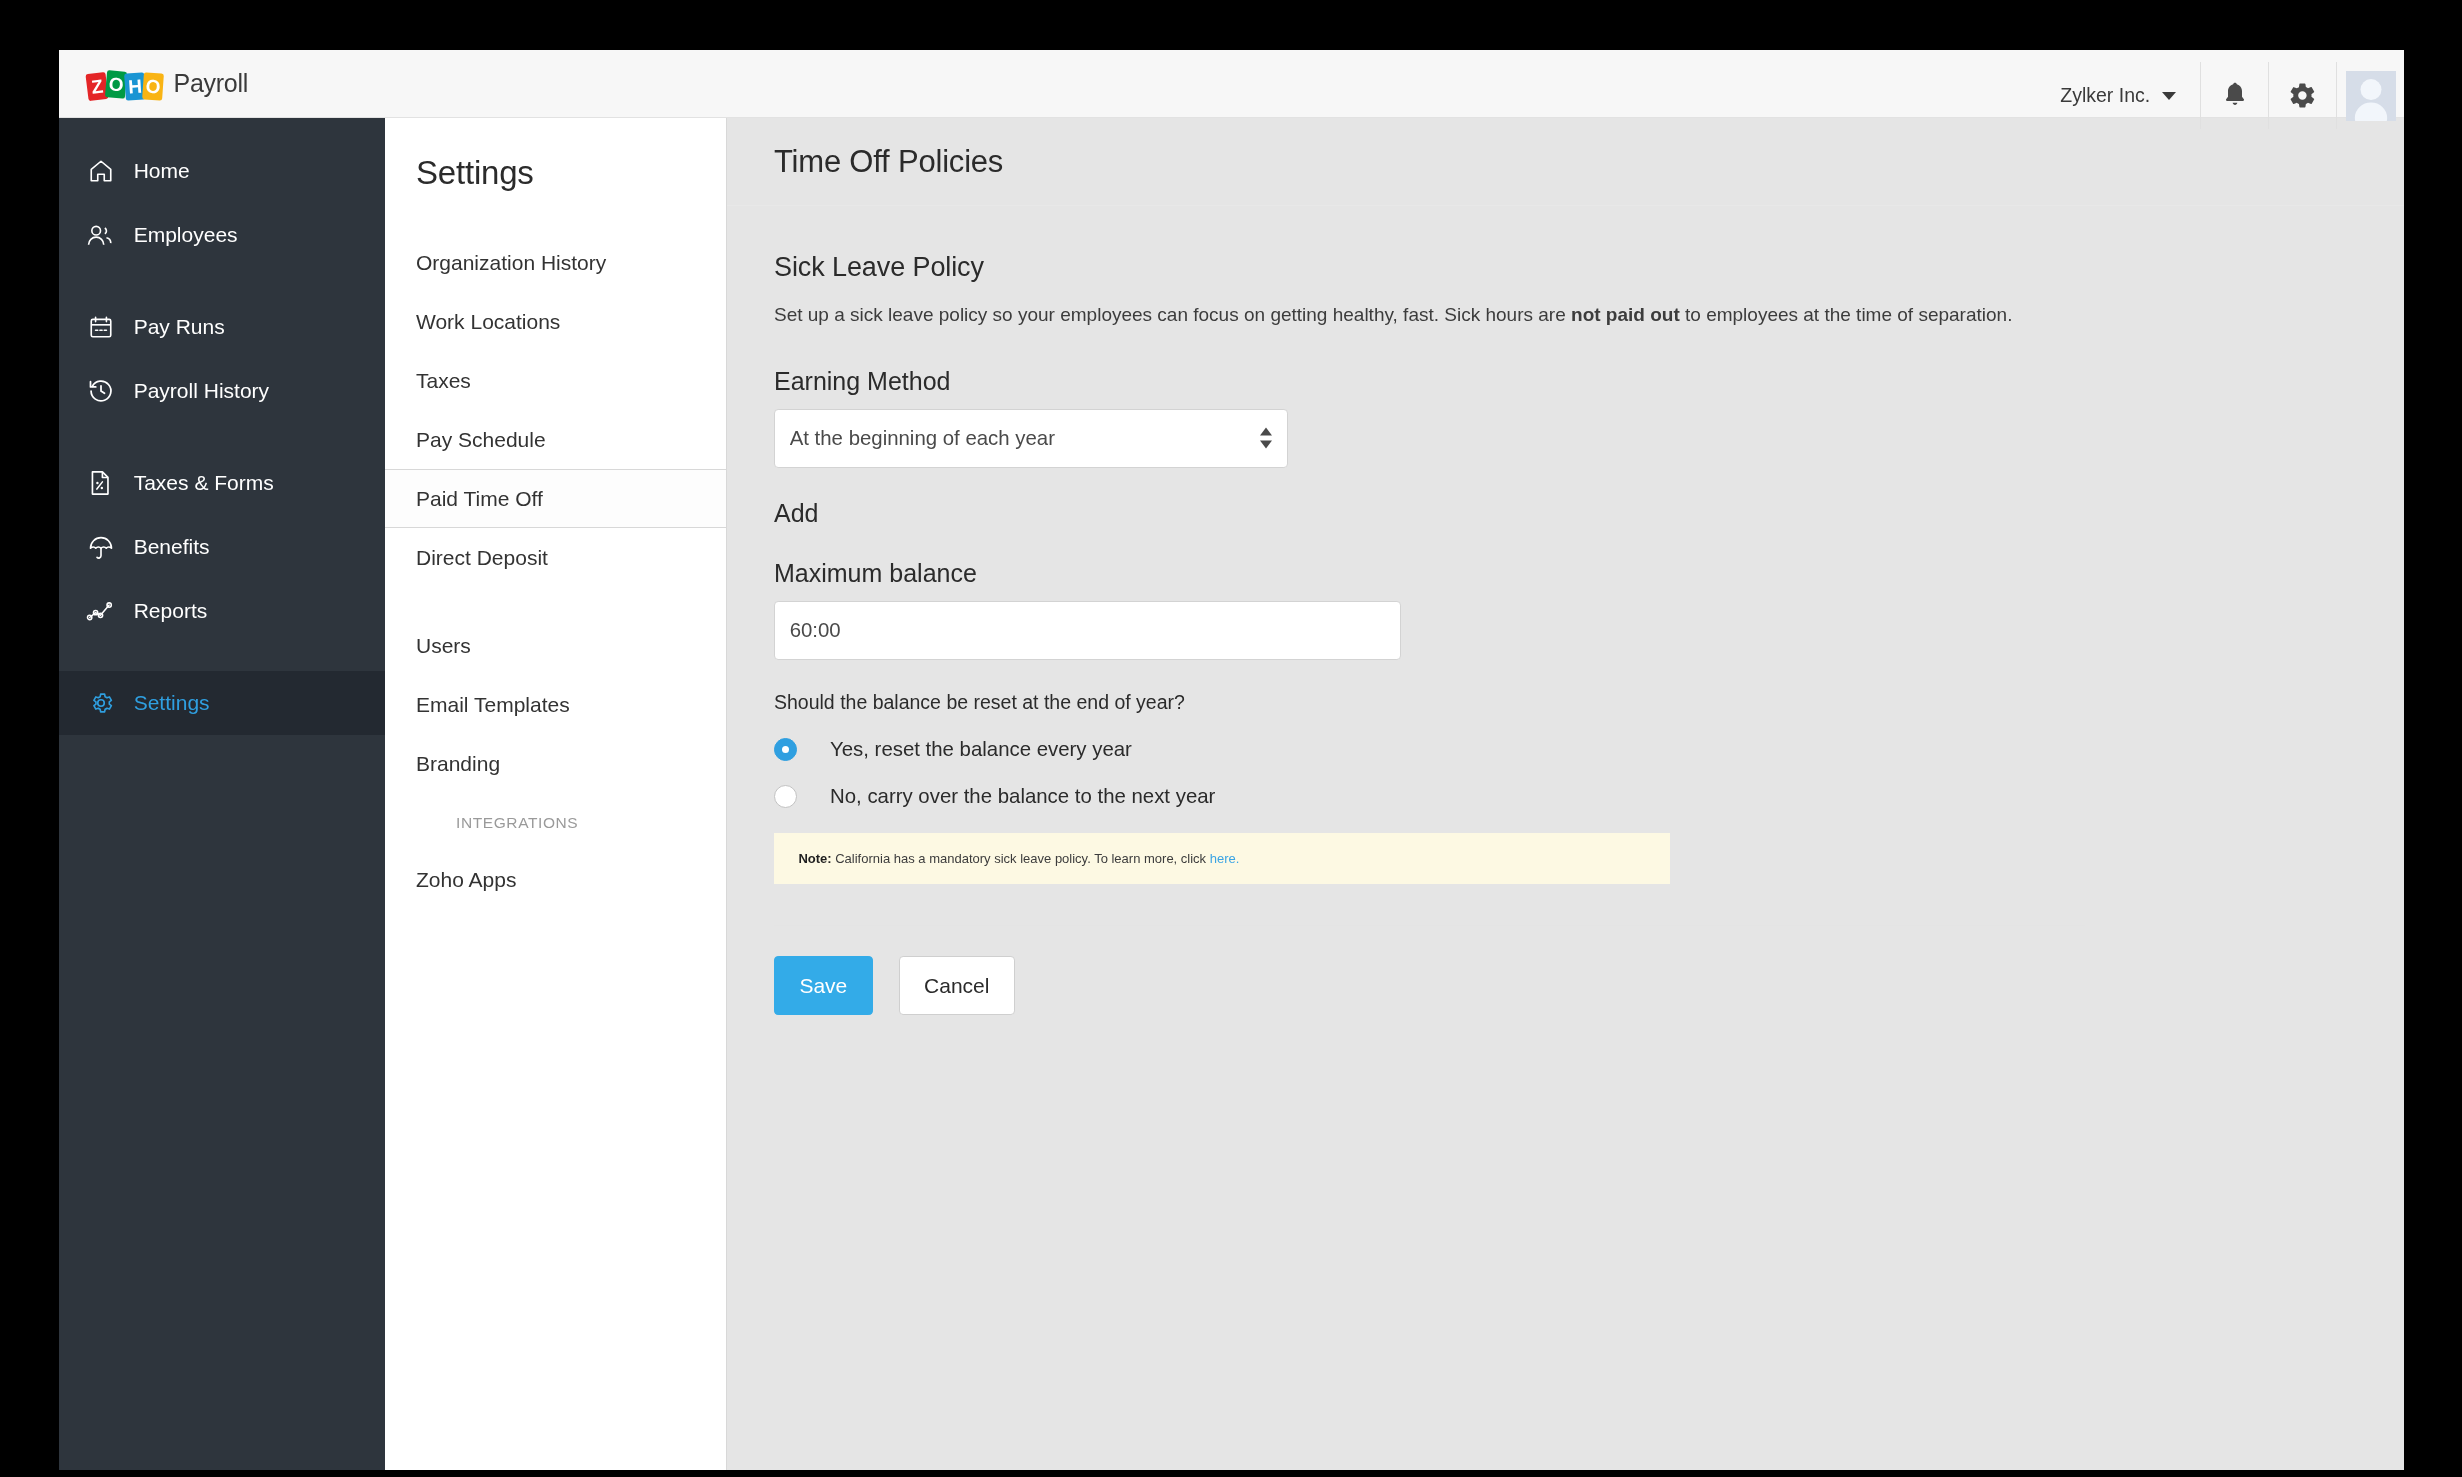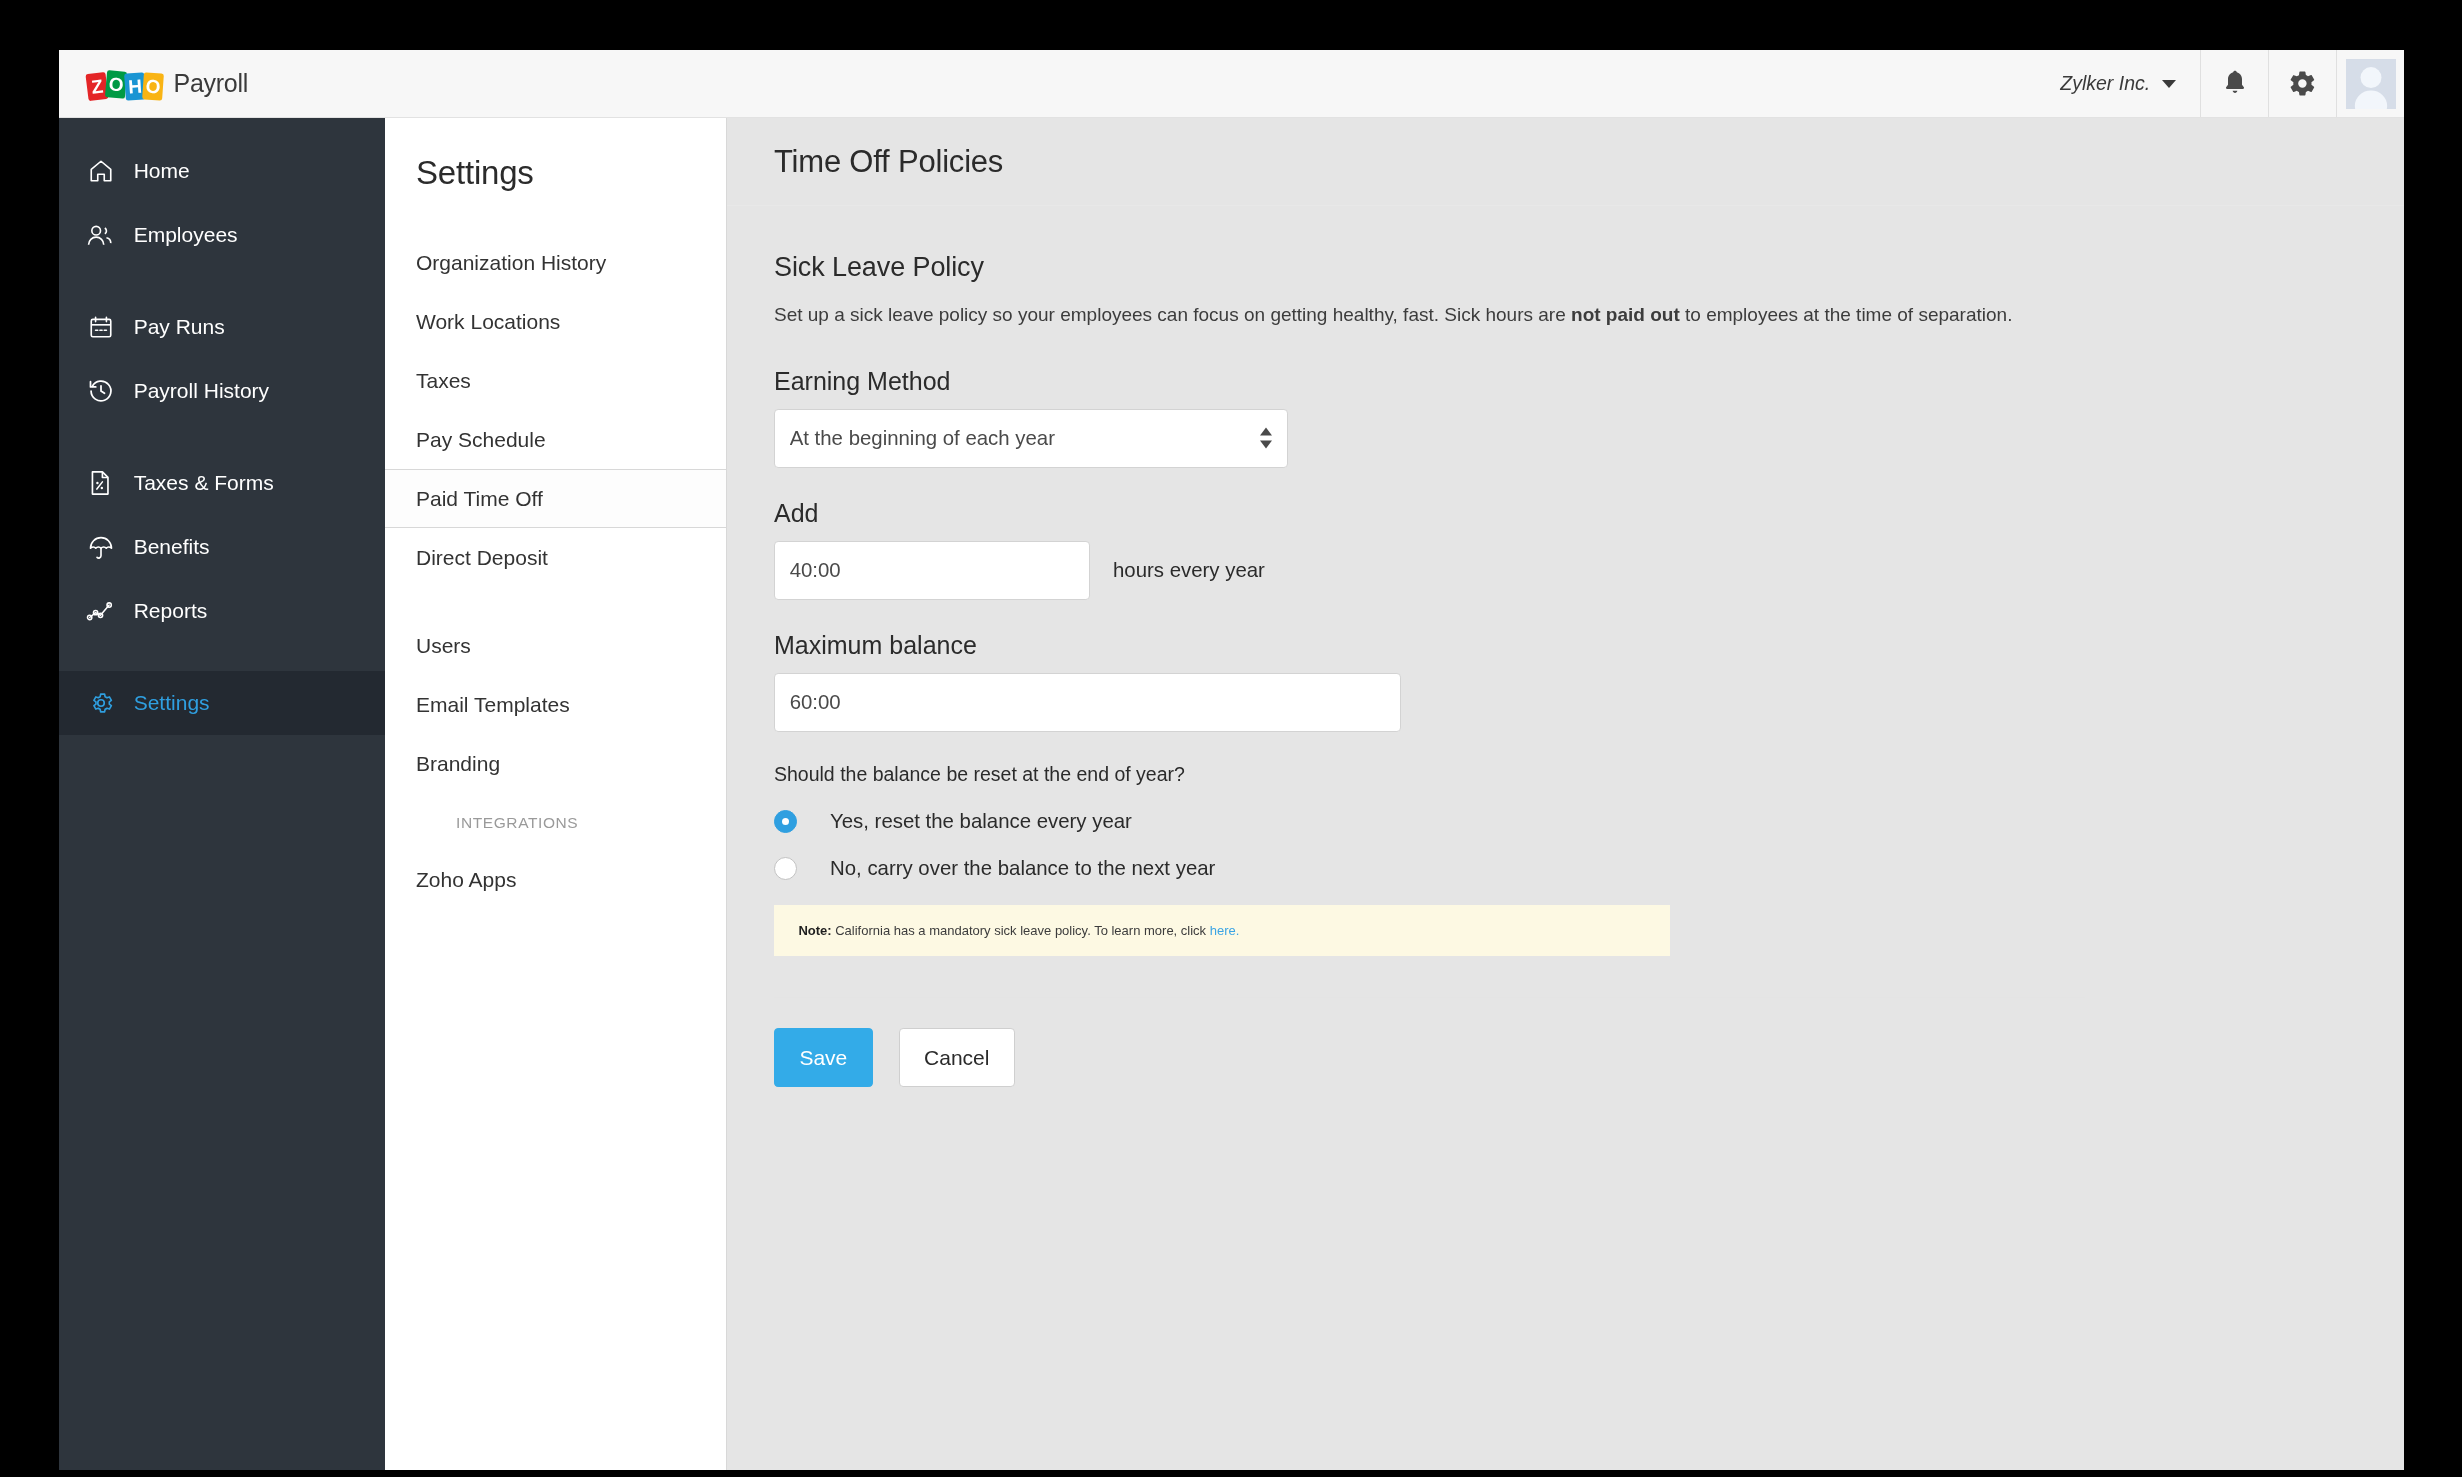--- a/index.html
+++ b/index.html
@@ -42,22 +42,22 @@
     line-height: 1;
   }
   .zb-red    { background: #e42527; transform: rotate(-7deg); margin-right: -1.6px; }
   .zb-green  { background: #009a44; transform: rotate(5deg); margin-right: -1.6px; margin-bottom: 2.4px;}
   .zb-blue   { background: #1a95d3; transform: rotate(-4deg); margin-right: -1.6px; }
   .zb-yellow { background: #f9b414; transform: rotate(4deg); }
   .brand-name {
     font-size: 25px; color: #3a3a3a; margin-left: 9.8px; letter-spacing: -0.3px;
   }
   .topbar-right {
-    position: absolute; right: 0px; top: 0; height: 100%;
-    display: flex; align-items: flex-end; font-style: italic;
+    position: absolute; right: 0px; top: 12px; height: 100%;
+    display: flex; align-items: flex-end;
   }
   .org-select {
     display: flex; align-items: center; gap: 11.4px;
     padding: 0 24.4px; height: 100%;
     font-size: 19.5px; color: #3a3a3a;
   }
   .caret-down {
     width: 0; height: 0;
     border-left: 7.3px solid transparent;
     border-right: 7.3px solid transparent;
@@ -456,24 +456,20 @@
             </select>
             <span class="sel-arrows">
               <span class="ar-up"></span>
               <span class="ar-dn"></span>
             </span>
           </div>
         </div>
 
         <div class="field-block">
           <div class="field-label">Add</div>
-          <div class="add-row">
-            <input class="txt-input" type="text" value="40:00" style="">
-            <span class="add-suffix">hours every year</span>
-          </div>
         </div>
 
         <div class="field-block">
           <div class="field-label">Maximum balance</div>
           <input class="txt-input max-bal" type="text" value="60:00" style="">
         </div>
 
         <div class="question-label">Should the balance be reset at the end of year?</div>
 
         <div class="radio-row">

